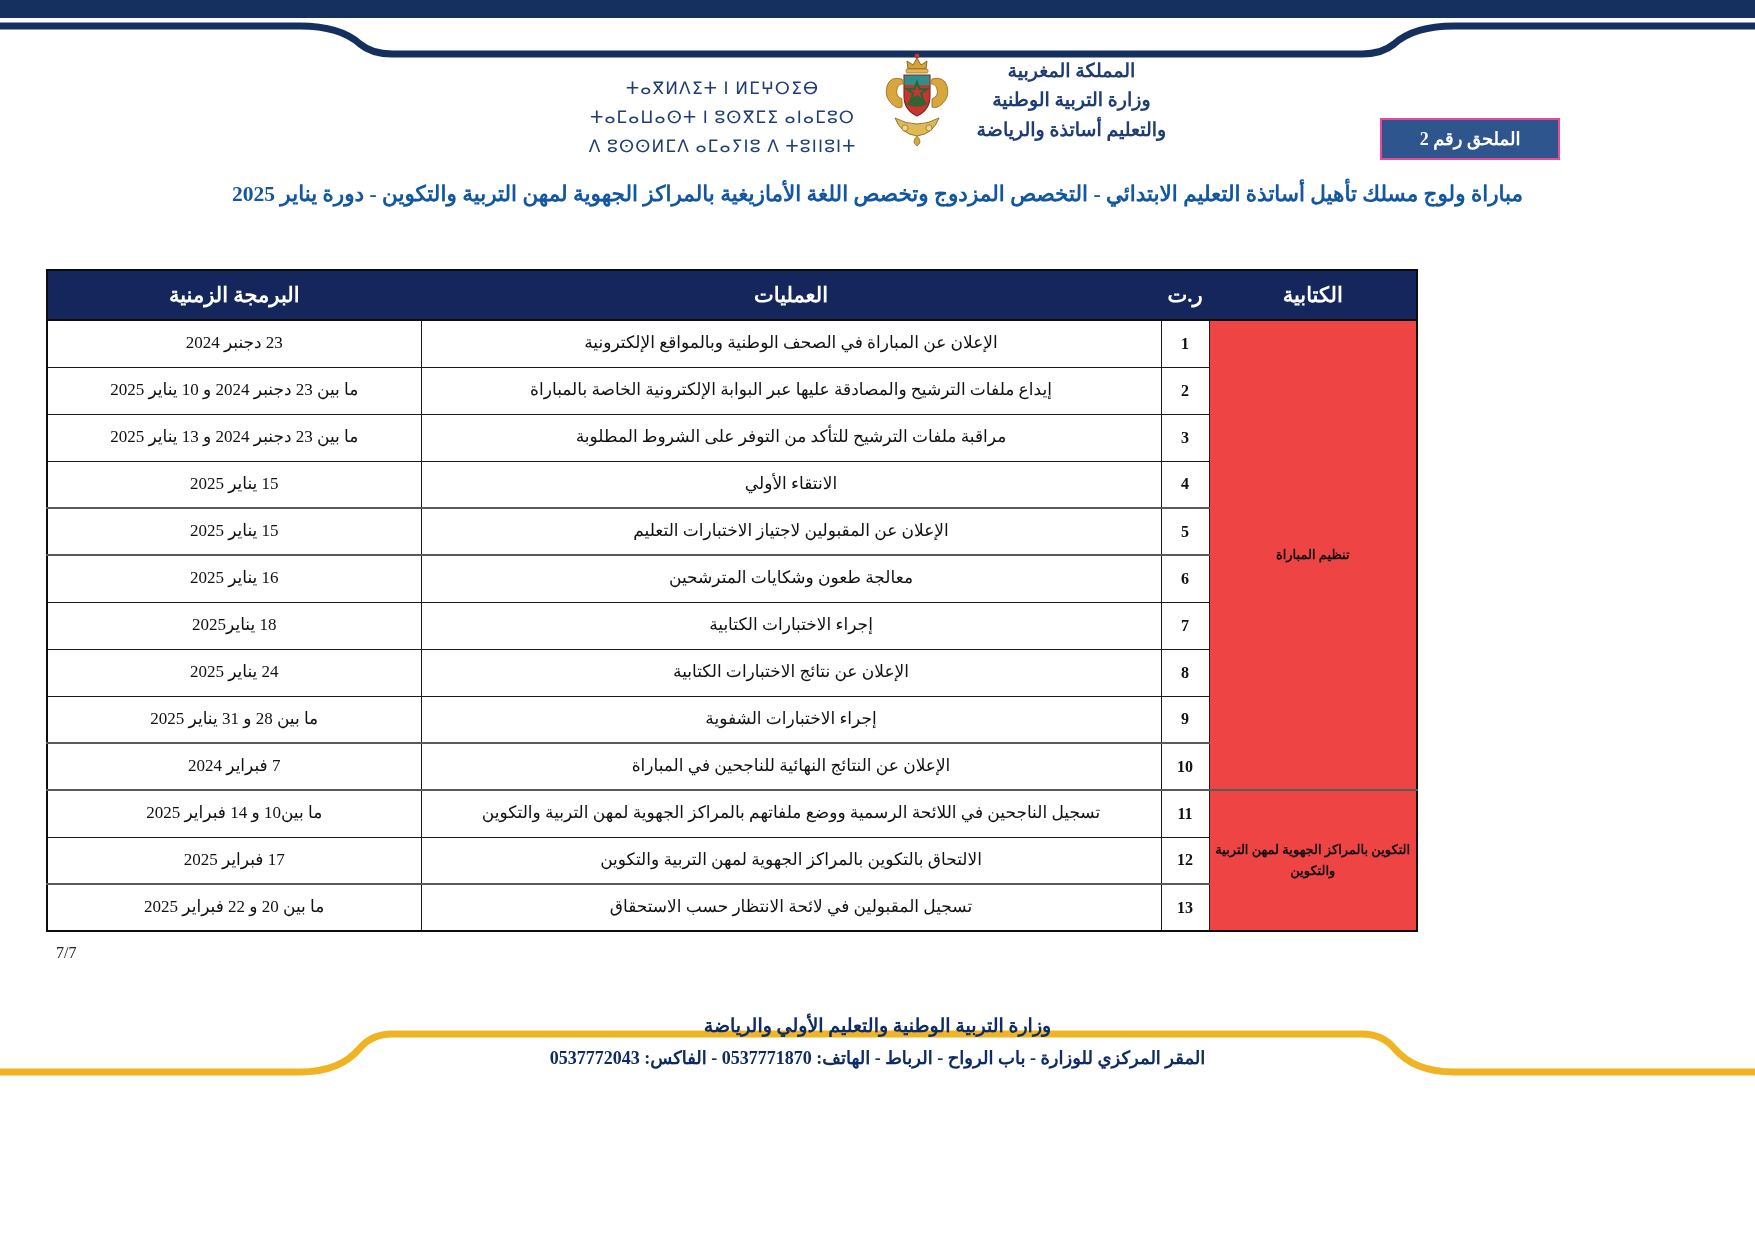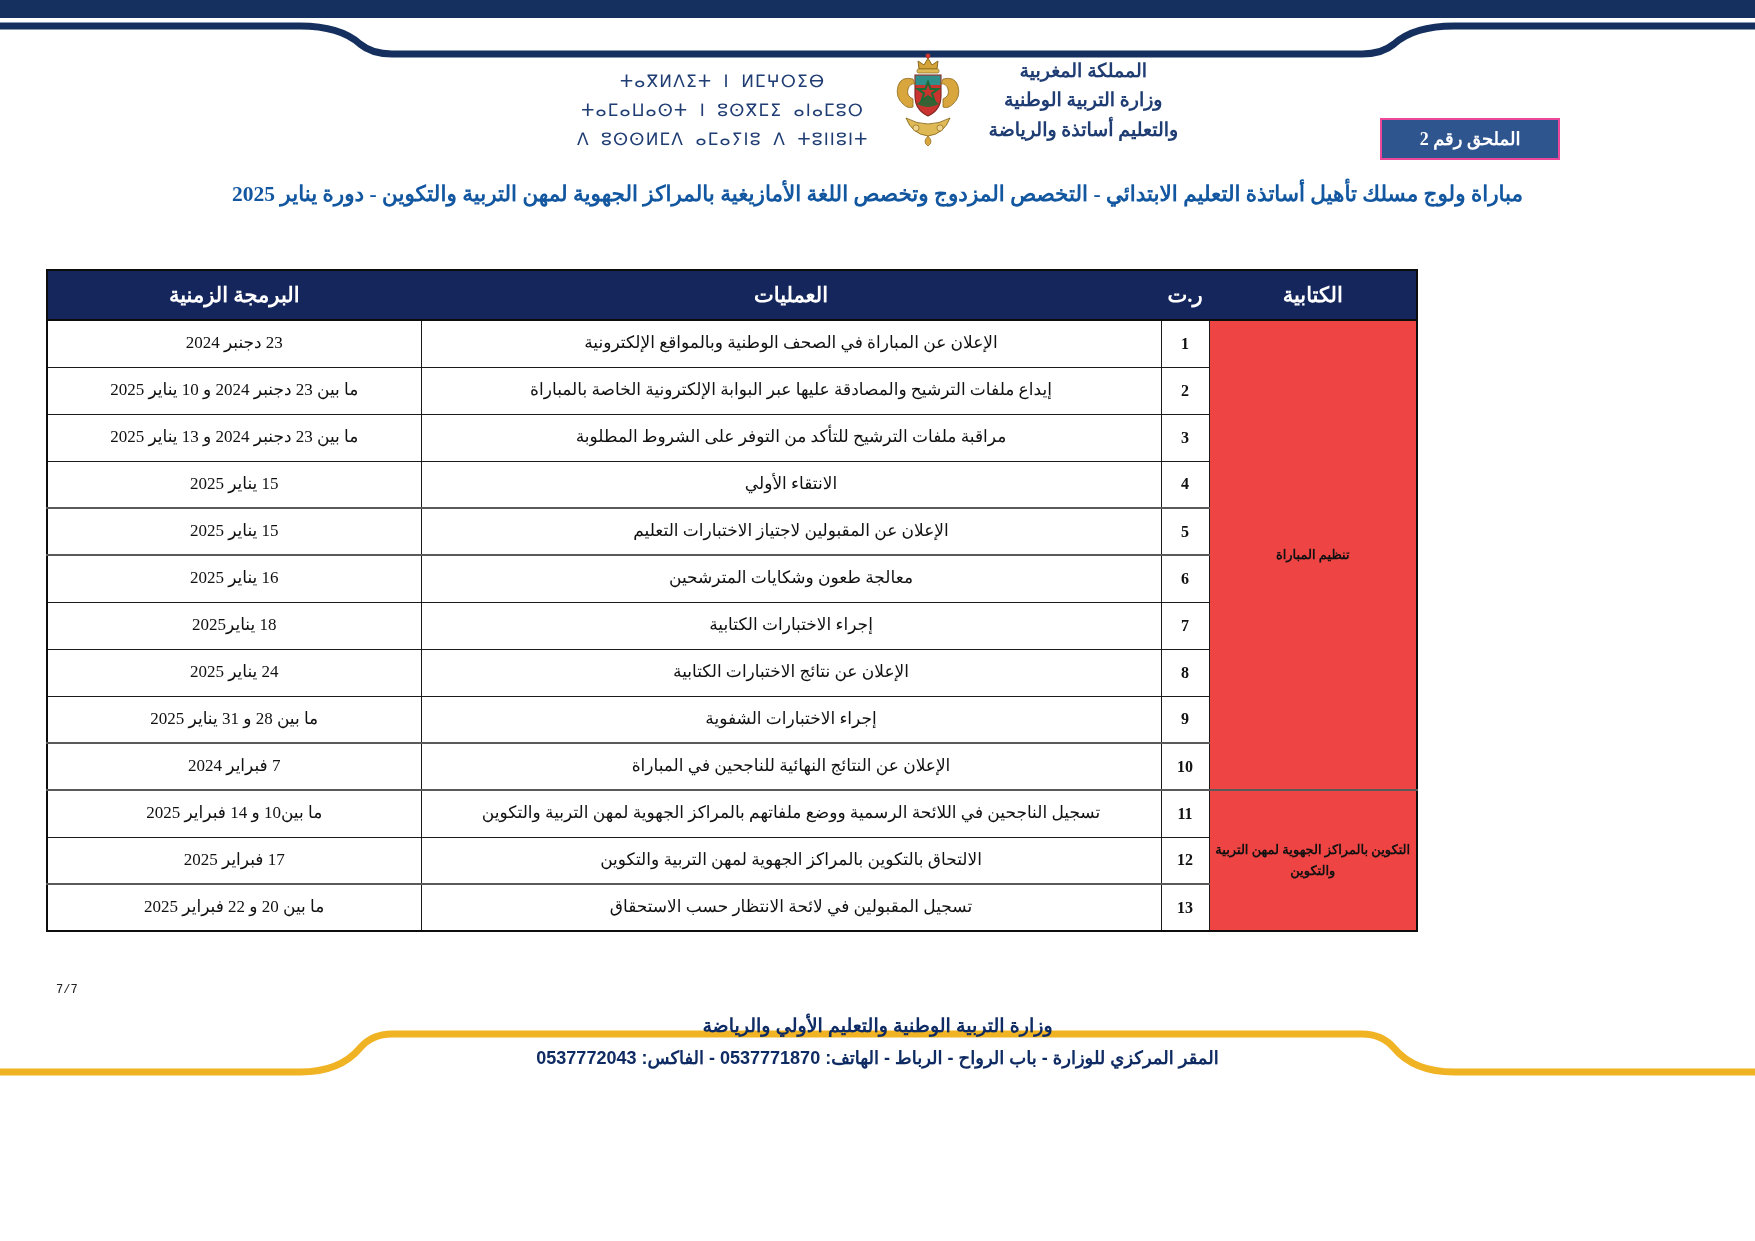--- a/index.html
+++ b/index.html
@@ -30,23 +30,23 @@
   }
   .ar-ministry {
     color:#1f3d73;
     font-family:"Liberation Serif","DejaVu Serif",serif;
     font-size:19px; line-height:1.55; text-align:center;
     font-weight:600; letter-spacing:.3px;
     padding-top:4px; white-space:nowrap;
   }
   .tif-ministry {
     color:#1f3d73;
-    font-family:Liberation Mono, monospace;
+    font-family:Liberation Serif, serif;
     font-size:17px; line-height:1.72; text-align:center;
-    padding-top:16px; white-space:nowrap; letter-spacing:1.2px;
+    padding-top:22px; white-space:nowrap; letter-spacing:1.2px;
   }
   .emblem { width:84px; height:96px; flex:0 0 84px; }
 
   
   .annex-badge {
     position:absolute; top:118px; left:1380px;
     width:180px; height:42px;
     background:#2f558f;
     border:2px solid #ec4899;
     color:#ffffff; font-weight:bold; font-size:18px;
@@ -111,30 +111,30 @@
   }
   td.c-time {
     text-align:center; font-size:17px; color:#111;
     padding:10px 10px; line-height:1.45;
   }
   tr.r { height:47px; }
   tr.sep-thick td { border-top:2px solid #5a5a5a; }
 
   
   .page-num {
-    position:absolute; top:983px; left:56px;
-    font-size:12px; color:#222; direction:ltr;
-    font-family:Liberation Mono, monospace;
+    position:absolute; top:944px; left:56px;
+    font-size:16px; color:#222; direction:ltr;
+    font-family:Liberation Serif, serif;
   }
 
   
   .footer-text {
     position:absolute; top:1014px; left:0; width:1755px;
     text-align:center; color:#0f2b63;
-    font-family:Liberation Sans, sans-serif;
+    font-family:Liberation Serif, serif;
   }
   .footer-line1 { font-size:19px; font-weight:bold; margin-bottom:10px; }
   .footer-line2 { font-size:18px; font-weight:bold; direction:rtl; }
 </style>
 </head>
 <body>
 
 <div class="page">
 
   <div class="top-deco">

